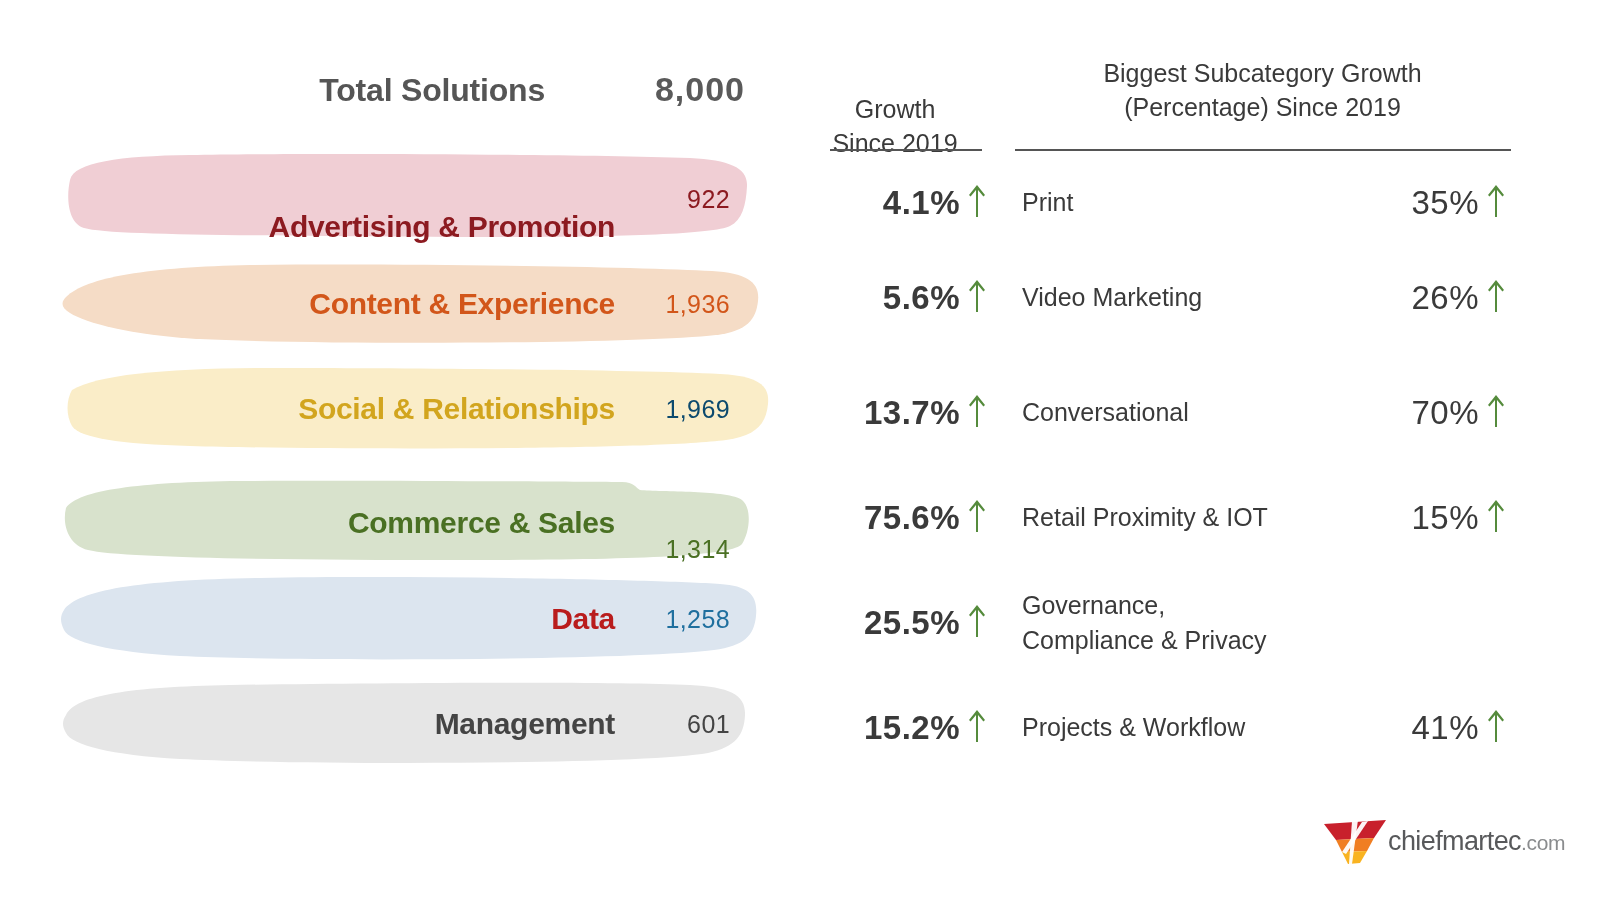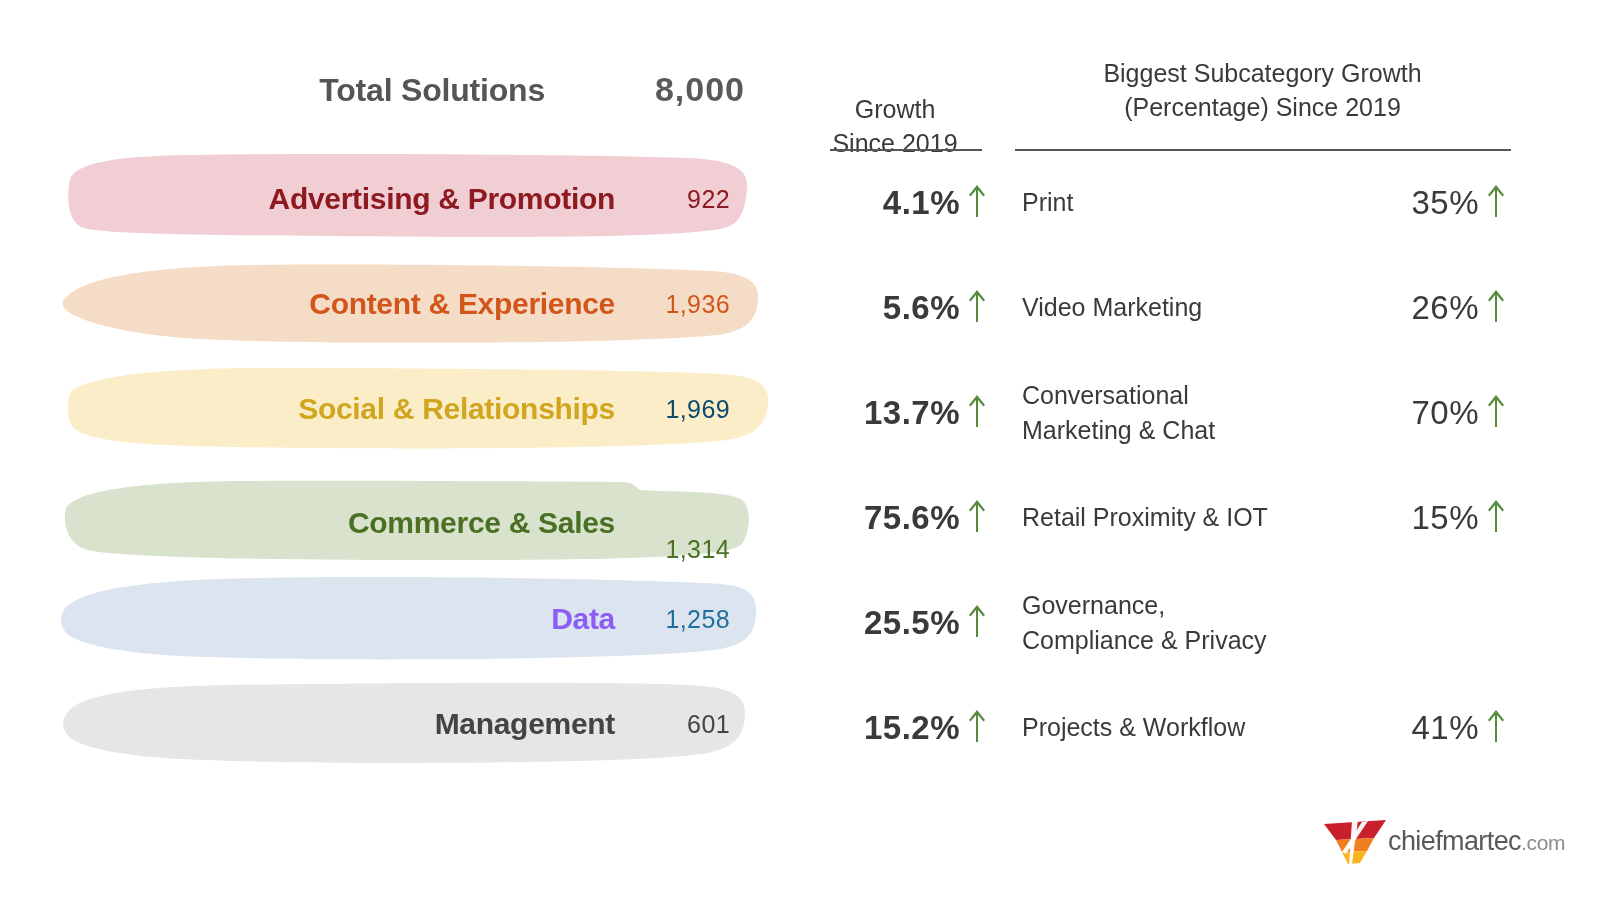--- a/index.html
+++ b/index.html
@@ -234,21 +234,21 @@
 
   <div id="growth-rule" class="head-rule"></div>
   <div id="subcat-rule" class="head-rule"></div>
 </div>
 
 <div id="blob-column">
     <div class="blob-row" style="top: 0px;">
       <svg class="blob-svg" viewBox="0 0 800 105" preserveAspectRatio="none">
         <path d="M70,30 C74,12 120,6 190,5 C300,3 560,4 690,8 C730,10 748,18 747,36 C746,56 742,70 730,76 C706,88 520,88 330,86 C200,85 104,84 84,78 C68,73 66,48 70,30 Z" fill="#F0CED4"></path>
       </svg>
-      <div class="blob-label" style="color: rgb(140, 26, 32);">Advertising &amp; Promotion</div>
+      <div class="blob-label" style="color: rgb(140, 26, 32); margin-top: 28px;">Advertising &amp; Promotion</div>
       <div class="blob-count" style="color: rgb(140, 26, 32);">922</div>
     </div>
     <div class="blob-row" style="top: 105px;">
       <svg class="blob-svg" viewBox="0 0 800 105" preserveAspectRatio="none">
         <path d="M66,42 C86,22 150,12 250,10 C400,8 640,12 712,16 C748,18 760,28 758,46 C756,64 748,76 716,80 C640,89 320,90 200,84 C130,80 86,68 70,58 C62,53 60,48 66,42 Z" fill="#F5DCC6"></path>
       </svg>
       <div class="blob-label" style="color: rgb(210, 86, 26);">Content &amp; Experience</div>
       <div class="blob-count" style="color: rgb(210, 86, 26);">1,936</div>
     </div>
     <div class="blob-row" style="top: 210px;">
@@ -262,21 +262,21 @@
       <svg class="blob-svg" viewBox="0 0 800 105" preserveAspectRatio="none">
         <path d="M66,34 C78,16 140,8 240,7 C380,6 590,8 622,8 C634,8 636,14 640,16 C660,18 730,16 742,26 C752,34 750,58 742,70 C732,82 640,86 460,86 C280,86 120,84 88,76 C68,71 62,50 66,34 Z" fill="#D8E2CC"></path>
       </svg>
       <div class="blob-label" style="color: rgb(74, 112, 35);">Commerce &amp; Sales</div>
       <div class="blob-count" style="color: rgb(74, 112, 35); margin-top: 26px;">1,314</div>
     </div>
     <div class="blob-row" style="top: 420px;">
       <svg class="blob-svg" viewBox="0 0 800 105" preserveAspectRatio="none">
         <path d="M64,40 C78,20 140,10 260,8 C420,5 660,10 720,14 C750,16 758,26 756,46 C754,66 744,76 714,80 C640,90 300,92 180,86 C110,82 70,72 64,60 C60,52 60,46 64,40 Z" fill="#DCE5EF"></path>
       </svg>
-      <div class="blob-label" style="color: #8b5cf6;">Data</div>
+      <div class="blob-label" style="color: #b91c1c;">Data</div>
       <div class="blob-count" style="color: rgb(31, 111, 158);">1,258</div>
     </div>
     <div class="blob-row" style="top: 525px;">
       <svg class="blob-svg" viewBox="0 0 800 105" preserveAspectRatio="none">
         <path d="M66,40 C76,20 130,12 230,10 C360,8 610,6 690,10 C730,12 746,20 745,40 C744,60 736,72 708,78 C640,90 300,90 180,84 C110,80 72,70 66,58 C62,51 62,46 66,40 Z" fill="#E6E6E6"></path>
       </svg>
       <div class="blob-label" style="color: rgb(68, 68, 68);">Management</div>
       <div class="blob-count" style="color: rgb(68, 68, 68);">601</div>
     </div>
   </div>
@@ -294,21 +294,21 @@
           <div>Print</div>
         </div>
       </div>
       <div class="subcat-pct-cell">
         <span class="subcat-pct">35%</span>
         <svg class="up-arrow" viewBox="0 0 20 36">
           <path d="M10 2 L18 12 L16.4 13.4 L11 7.0 L11 34 L9 34 L9 7.0 L3.6 13.4 L2 12 Z" fill="#558B3C"></path>
         </svg>
       </div>
     </div>
-    <div class="data-row" style="top: 105px;">
+    <div class="data-row" style="top: 95px;">
       <div class="growth-cell">
         <span class="growth-value">5.6%</span>
         <svg class="up-arrow" viewBox="0 0 20 36">
           <path d="M10 2 L18 12 L16.4 13.4 L11 7.0 L11 34 L9 34 L9 7.0 L3.6 13.4 L2 12 Z" fill="#558B3C"></path>
         </svg>
       </div>
       <div class="subcat-name-cell">
         <div class="subcat-name">
           <div>Video Marketing</div>
         </div>
@@ -323,21 +323,20 @@
     <div class="data-row" style="top: 210px;">
       <div class="growth-cell">
         <span class="growth-value">13.7%</span>
         <svg class="up-arrow" viewBox="0 0 20 36">
           <path d="M10 2 L18 12 L16.4 13.4 L11 7.0 L11 34 L9 34 L9 7.0 L3.6 13.4 L2 12 Z" fill="#558B3C"></path>
         </svg>
       </div>
       <div class="subcat-name-cell">
         <div class="subcat-name">
           <div>Conversational</div>
-          <div>Marketing &amp; Chat</div>
         </div>
       </div>
       <div class="subcat-pct-cell">
         <span class="subcat-pct">70%</span>
         <svg class="up-arrow" viewBox="0 0 20 36">
           <path d="M10 2 L18 12 L16.4 13.4 L11 7.0 L11 34 L9 34 L9 7.0 L3.6 13.4 L2 12 Z" fill="#558B3C"></path>
         </svg>
       </div>
     </div>
     <div class="data-row" style="top: 315px;">

